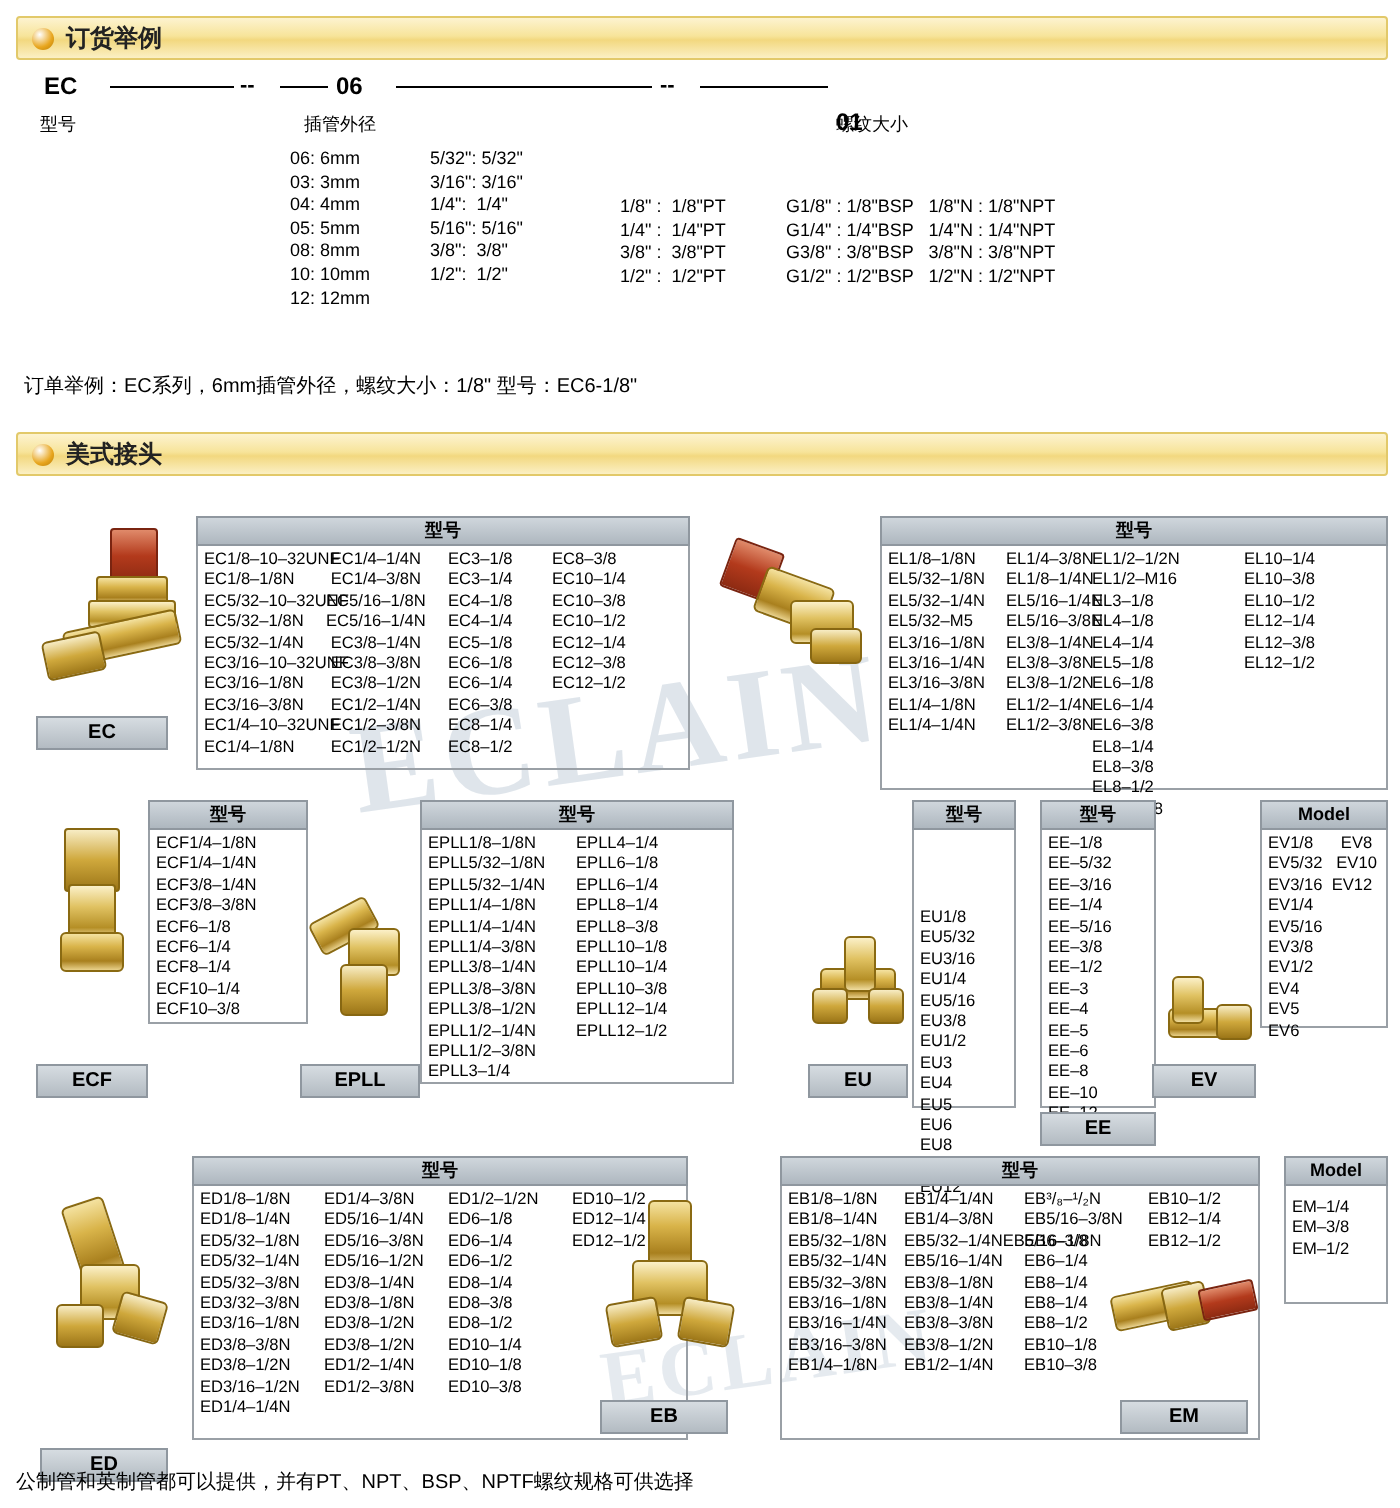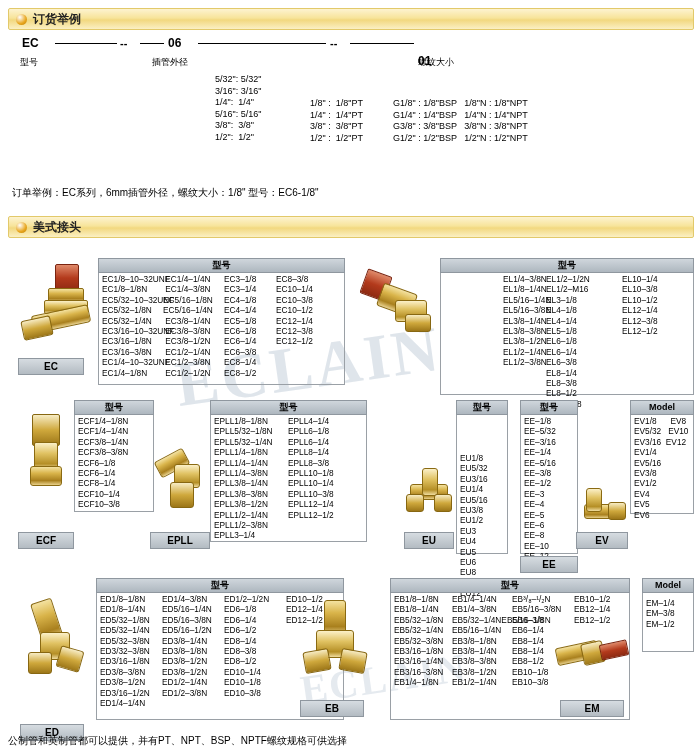--- a/index.html
+++ b/index.html
@@ -102,20 +102,27 @@
 
   <div class="dashline" style="left:55px;top:43px;width:62px;"></div>
   <div class="dashline" style="left:140px;top:43px;width:24px;"></div>
   <div class="dashline" style="left:198px;top:43px;width:128px;"></div>
   <div class="dashline" style="left:350px;top:43px;width:64px;"></div>
 
   <div class="oe-sub" style="left:20px;top:56px;">型号</div>
   <div class="oe-sub" style="left:152px;top:56px;">插管外径</div>
   <div class="oe-sub" style="left:418px;top:56px;">螺纹大小</div>
 
+  <div class="col-txt" style="left:145px;top:74px;" id="tubeSizes">06: 6mm
+03: 3mm
+04: 4mm
+05: 5mm
+08: 8mm
+10: 10mm
+12: 12mm</div>
   <div class="col-txt" style="left:215px;top:74px;" id="inchSizes">5/32": 5/32"
 3/16": 3/16"
 1/4":  1/4"
 5/16": 5/16"
 3/8":  3/8"
 1/2":  1/2"</div>
   <div class="col-txt" style="left:310px;top:98px;" id="threadPT">1/8" :  1/8"PT
 1/4" :  1/4"PT
 3/8" :  3/8"PT
 1/2" :  1/2"PT</div>
@@ -178,20 +185,29 @@
     <div class="red" style="position:absolute;left:41px;top:6px;width:22px;height:26px;border-radius:2px;"></div>
     <div class="brass" style="position:absolute;left:34px;top:30px;width:34px;height:13px;border-radius:2px;"></div>
     <div class="brass2" style="position:absolute;left:30px;top:42px;width:42px;height:12px;border-radius:2px;"></div>
     <div class="brass" style="position:absolute;left:18px;top:52px;width:56px;height:16px;border-radius:3px;transform:rotate(-12deg);"></div>
     <div class="nut" style="position:absolute;left:8px;top:60px;width:28px;height:18px;border-radius:3px;transform:rotate(-12deg);"></div>
   </div>
   <div class="name-tag" style="left:18px;top:358px;width:64px;">EC</div>
 
   <div class="blk-border" style="left:440px;top:258px;width:252px;height:135px;"></div>
   <div class="tbl-head" style="left:440px;top:258px;width:252px;">型号</div>
+  <div class="lst" style="left:444px;top:274px;" id="el0">EL1/8–1/8N
+EL5/32–1/8N
+EL5/32–1/4N
+EL5/32–M5
+EL3/16–1/8N
+EL3/16–1/4N
+EL3/16–3/8N
+EL1/4–1/8N
+EL1/4–1/4N</div>
   <div class="lst" style="left:503px;top:274px;" id="el1">EL1/4–3/8N
 EL1/8–1/4N
 EL5/16–1/4N
 EL5/16–3/8N
 EL3/8–1/4N
 EL3/8–3/8N
 EL3/8–1/2N
 EL1/2–1/4N
 EL1/2–3/8N</div>
   <div class="lst" style="left:546px;top:274px;" id="el2">EL1/2–1/2N

